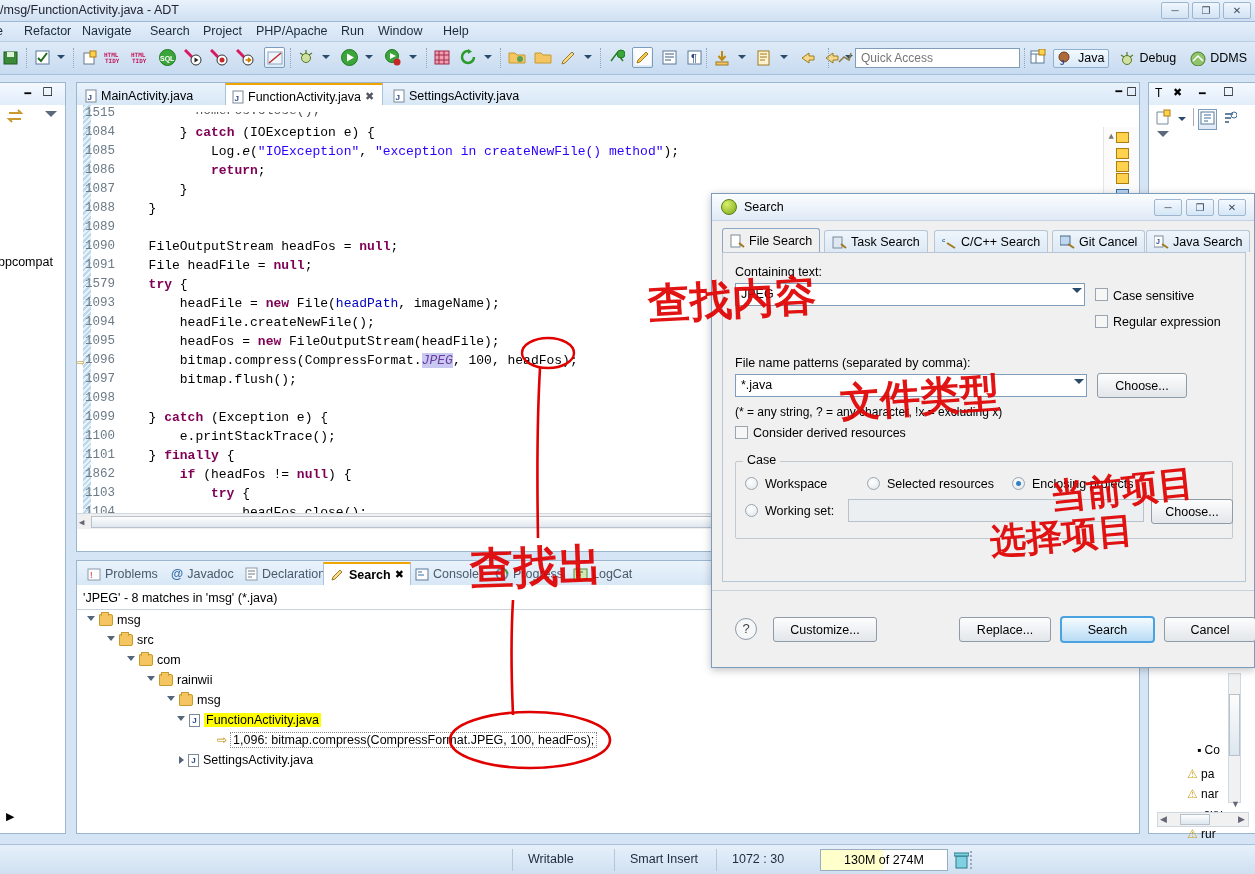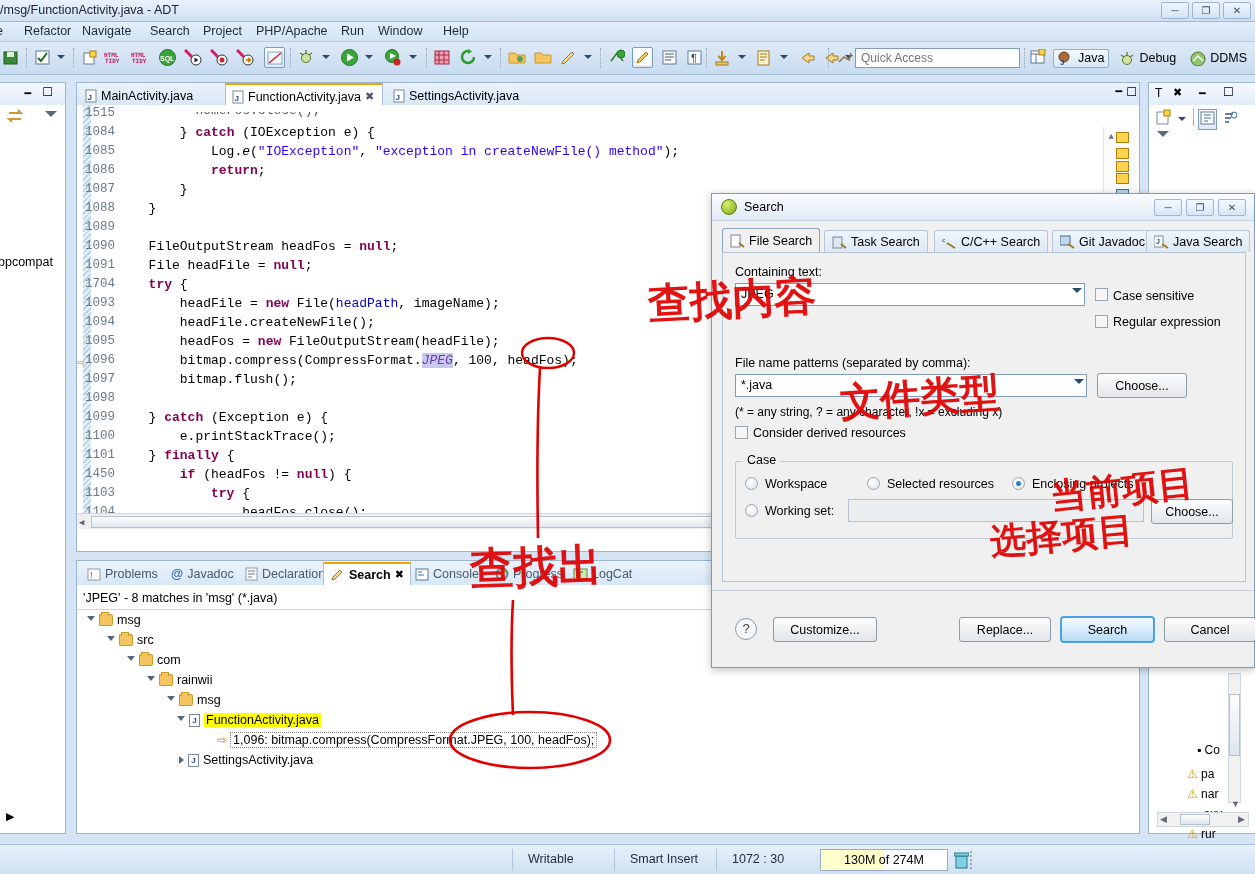--- a/index.html
+++ b/index.html
@@ -532,31 +532,31 @@
 
     <div class="lnum" style="top:1px">1515</div>
     <div class="lnum" style="top:20px">1084</div>
     <div class="lnum" style="top:39px">1085</div>
     <div class="lnum" style="top:58px">1086</div>
     <div class="lnum" style="top:77px">1087</div>
     <div class="lnum" style="top:96px">1088</div>
     <div class="lnum" style="top:115px">1089</div>
     <div class="lnum" style="top:134px">1090</div>
     <div class="lnum" style="top:153px">1091</div>
-    <div class="lnum" style="top:172px">1704</div>
+    <div class="lnum" style="top:172px">1579</div>
     <div class="lnum" style="top:191px">1093</div>
     <div class="lnum" style="top:210px">1094</div>
     <div class="lnum" style="top:229px">1095</div>
     <div class="lnum" style="top:248px">1096</div>
     <div class="lnum" style="top:267px">1097</div>
     <div class="lnum" style="top:286px">1098</div>
     <div class="lnum" style="top:305px">1099</div>
     <div class="lnum" style="top:324px">1100</div>
     <div class="lnum" style="top:343px">1101</div>
-    <div class="lnum" style="top:362px">1450</div>
+    <div class="lnum" style="top:362px">1862</div>
     <div class="lnum" style="top:381px">1103</div>
     <div class="lnum" style="top:400px">1104</div>
     <div class="lnum" style="top:419px">1105</div>
 
     <div style="position:absolute;left:0px;top:250px;color:#c08a00;font-size:12px">⇨</div>
 
     <div class="cline" style="top:-2px;color:#555;clip-path:inset(9px 0 0 0)">        homeFos.close();</div>
     <div class="cline" style="top:20px">      } <span class="kw">catch</span> (IOException e) {</div>
     <div class="cline" style="top:39px">          Log.<span class="mth">e</span>(<span class="str">"IOException"</span>, <span class="str">"exception in createNewFile() method"</span>);</div>
     <div class="cline" style="top:58px">          <span class="kw">return</span>;</div>
@@ -800,21 +800,21 @@
           <text x="0" y="7" font-size="6" fill="#2a6ea5" font-weight="bold">c</text>
           <path d="M5 8 L13 13" stroke="#a07a20" stroke-width="2"></path>
         </svg>
       <span>C/C++ Search</span>
     </div>
     <div class="dtab" style="left:330px">
       <svg width="15" height="14">
           <rect x="0" y="1" width="10" height="9" fill="#bfd8ef" stroke="#4a6a8a"></rect>
           <path d="M8 9 L14 13" stroke="#a07a20" stroke-width="2"></path>
         </svg>
-      <span>Git Javadoc</span>
+      <span>Git Cancel</span>
     </div>
     <div class="dtab" style="left:424px">
       <svg width="15" height="14">
           <rect x="0" y="1" width="9" height="11" fill="#fff" stroke="#7a8a99"></rect>
           <text x="2" y="9" font-size="7" fill="#2a4a8a" font-weight="bold">J</text>
           <path d="M8 9 L14 13" stroke="#a07a20" stroke-width="2"></path>
         </svg>
       <span>Java Search</span>
     </div>
   </div>

